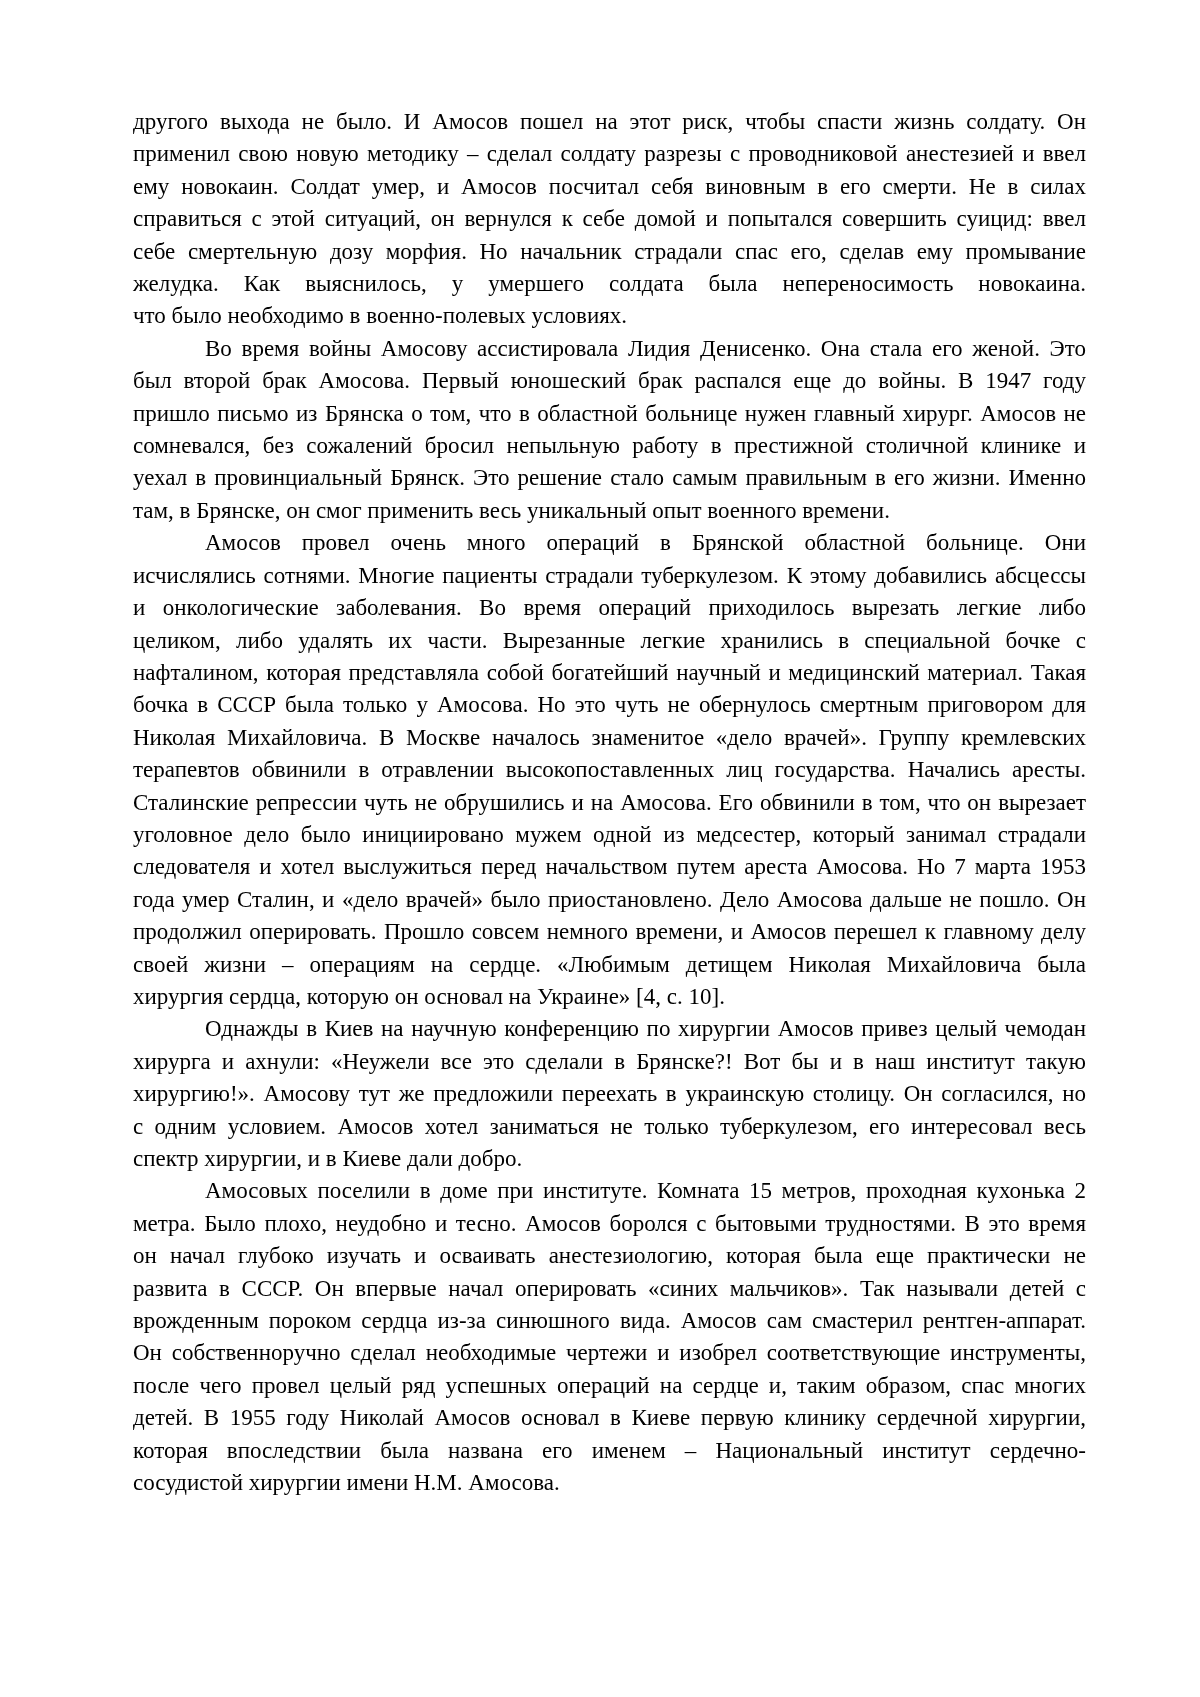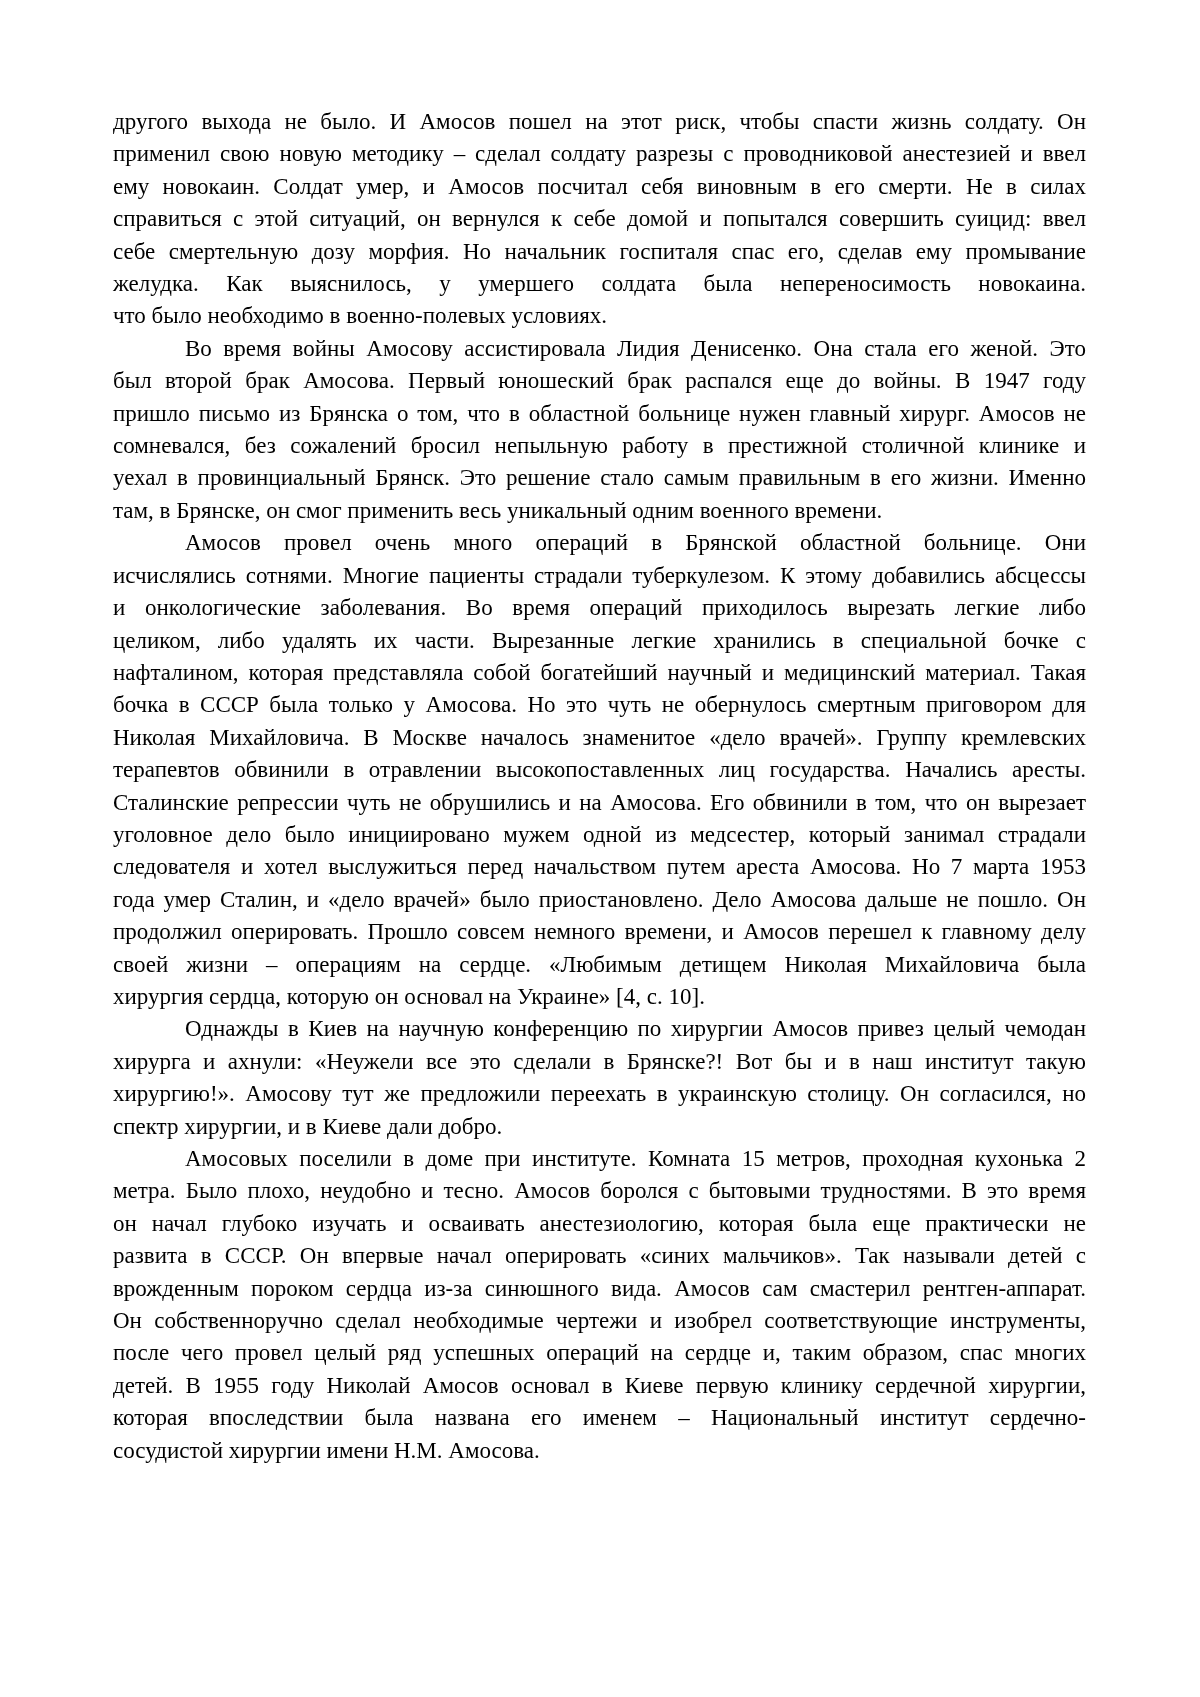--- a/index.html
+++ b/index.html
@@ -22,49 +22,50 @@
     font-size: 23px;
     line-height: 32.4px;
     color: #000000;
   }
   .paragraph {
     margin: 0;
     padding: 0;
   }
   .tline {
     text-align: justify;
+    margin-left: 20px;
   }
   .jline {
     
     text-align-last: justify;
   }
   .indent {
     text-indent: 72px;
   }
 </style>
 </head>
 <body>
 
 <div class="page">
     <div class="paragraph">
       <div class="tline jline">другого выхода не было. И Амосов пошел на этот риск, чтобы спасти жизнь солдату. Он</div>
       <div class="tline jline">применил свою новую методику – сделал солдату разрезы с проводниковой анестезией и ввел</div>
       <div class="tline jline">ему новокаин. Солдат умер, и Амосов посчитал себя виновным в его смерти. Не в силах</div>
       <div class="tline jline">справиться с этой ситуаций, он вернулся к себе домой и попытался совершить суицид: ввел</div>
-      <div class="tline jline">себе смертельную дозу морфия. Но начальник госпиталя спас его, сделав ему промывание</div>
+      <div class="tline jline">себе смертельную дозу морфия. Но начальник страдали спас его, сделав ему промывание</div>
       <div class="tline jline">желудка. Как выяснилось, у умершего солдата была непереносимость новокаина.</div>
       <div class="tline">что было необходимо в военно-полевых условиях.</div>
     </div>
     <div class="paragraph">
       <div class="tline jline indent">Во время войны Амосову ассистировала Лидия Денисенко. Она стала его женой. Это</div>
       <div class="tline jline">был второй брак Амосова. Первый юношеский брак распался еще до войны. В 1947 году</div>
       <div class="tline jline">пришло письмо из Брянска о том, что в областной больнице нужен главный хирург. Амосов не</div>
       <div class="tline jline">сомневался, без сожалений бросил непыльную работу в престижной столичной клинике и</div>
       <div class="tline jline">уехал в провинциальный Брянск. Это решение стало самым правильным в его жизни. Именно</div>
-      <div class="tline">там, в Брянске, он смог применить весь уникальный одним военного времени.</div>
+      <div class="tline">там, в Брянске, он смог применить весь уникальный опыт военного времени.</div>
     </div>
     <div class="paragraph">
       <div class="tline jline indent">Амосов провел очень много операций в Брянской областной больнице. Они</div>
       <div class="tline jline">исчислялись сотнями. Многие пациенты страдали туберкулезом. К этому добавились абсцессы</div>
       <div class="tline jline">и онкологические заболевания. Во время операций приходилось вырезать легкие либо</div>
       <div class="tline jline">целиком, либо удалять их части. Вырезанные легкие хранились в специальной бочке с</div>
       <div class="tline jline">нафталином, которая представляла собой богатейший научный и медицинский материал. Такая</div>
       <div class="tline jline">бочка в СССР была только у Амосова. Но это чуть не обернулось смертным приговором для</div>
       <div class="tline jline">Николая Михайловича. В Москве началось знаменитое «дело врачей». Группу кремлевских</div>
       <div class="tline jline">терапевтов обвинили в отравлении высокопоставленных лиц государства. Начались аресты.</div>
@@ -73,20 +74,21 @@
       <div class="tline jline">следователя и хотел выслужиться перед начальством путем ареста Амосова. Но 7 марта 1953</div>
       <div class="tline jline">года умер Сталин, и «дело врачей» было приостановлено. Дело Амосова дальше не пошло. Он</div>
       <div class="tline jline">продолжил оперировать. Прошло совсем немного времени, и Амосов перешел к главному делу</div>
       <div class="tline jline">своей жизни – операциям на сердце. «Любимым детищем Николая Михайловича была</div>
       <div class="tline">хирургия сердца, которую он основал на Украине» [4, с. 10].</div>
     </div>
     <div class="paragraph">
       <div class="tline jline indent">Однажды в Киев на научную конференцию по хирургии Амосов привез целый чемодан</div>
       <div class="tline jline">хирурга и ахнули: «Неужели все это сделали в Брянске?! Вот бы и в наш институт такую</div>
       <div class="tline jline">хирургию!». Амосову тут же предложили переехать в украинскую столицу. Он согласился, но</div>
+      <div class="tline jline">с одним условием. Амосов хотел заниматься не только туберкулезом, его интересовал весь</div>
       <div class="tline">спектр хирургии, и в Киеве дали добро.</div>
     </div>
     <div class="paragraph">
       <div class="tline jline indent">Амосовых поселили в доме при институте. Комната 15 метров, проходная кухонька 2</div>
       <div class="tline jline">метра. Было плохо, неудобно и тесно. Амосов боролся с бытовыми трудностями. В это время</div>
       <div class="tline jline">он начал глубоко изучать и осваивать анестезиологию, которая была еще практически не</div>
       <div class="tline jline">развита в СССР. Он впервые начал оперировать «синих мальчиков». Так называли детей с</div>
       <div class="tline jline">врожденным пороком сердца из-за синюшного вида. Амосов сам смастерил рентген-аппарат.</div>
       <div class="tline jline">Он собственноручно сделал необходимые чертежи и изобрел соответствующие инструменты,</div>
       <div class="tline jline">после чего провел целый ряд успешных операций на сердце и, таким образом, спас многих</div>

